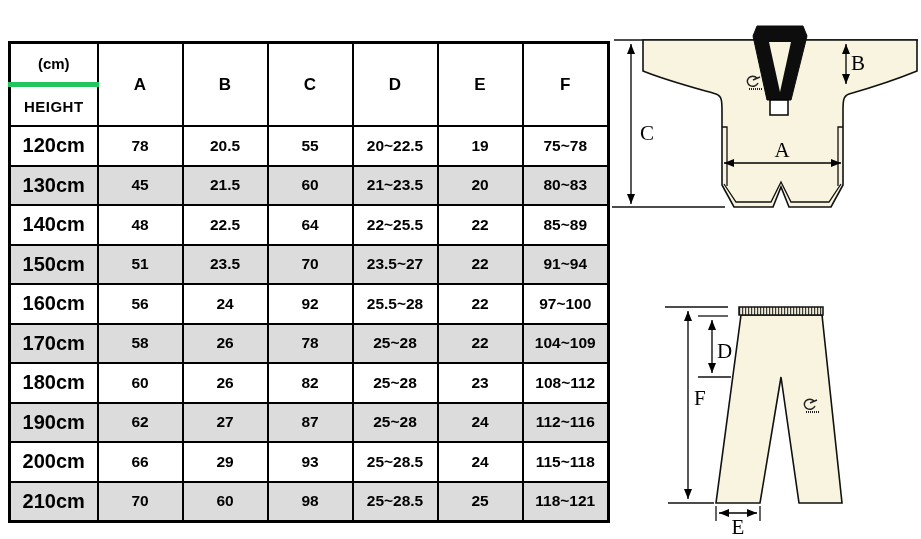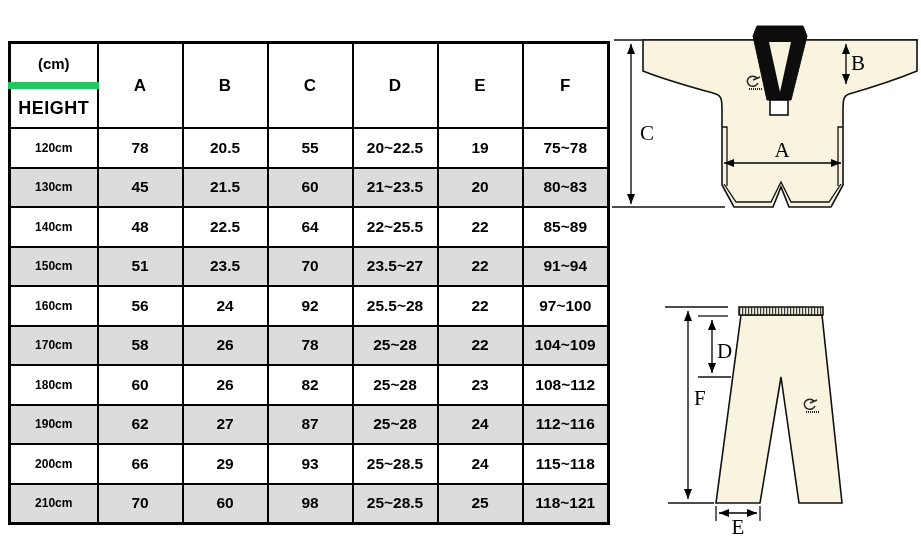--- a/index.html
+++ b/index.html
@@ -13,22 +13,22 @@
     position:absolute;left:8px;top:41px;width:599px;
     border-collapse:collapse;table-layout:fixed;
     border:3px solid #000;
   }
   .size-table th,.size-table td{
     border:2px solid #000;text-align:center;vertical-align:middle;
     padding:0;font-weight:bold;color:#000;background:#fff;
   }
   .size-table thead th.colhead{font-size:17px;height:77px;}
   .size-table th.corner-unit{font-size:15px;height:38px;border-bottom:1px solid #000;}
-  .size-table th.corner-height{font-size:18px;height:38px;border-top:7px solid #22c55e;letter-spacing:.5px;}
-  .size-table tbody th{font-size:12px;height:37.5px;}
+  .size-table th.corner-height{font-size:15px;height:38px;border-top:5px solid #22c55e;letter-spacing:.5px;}
+  .size-table tbody th{font-size:20px;height:37.5px;}
   .size-table tbody td{font-size:15.5px;height:37.5px;}
   .size-table tbody tr.alt th,.size-table tbody tr.alt td{background:var(--alt,#dcdcdc);}
   
   .diagram{position:absolute;}
   #jacket{left:610px;top:0;}
   #pants{left:610px;top:280px;}
   .outline{fill:var(--cream,#f8f4df);stroke:#111;stroke-width:1.6;stroke-linejoin:miter;}
   .thinline{stroke:#111;stroke-width:1.3;fill:none;}
   .dimline{stroke:#000;stroke-width:1.3;fill:none;}
   .dim{font-family:"Liberation Serif",serif;font-size:21px;fill:#000;}

